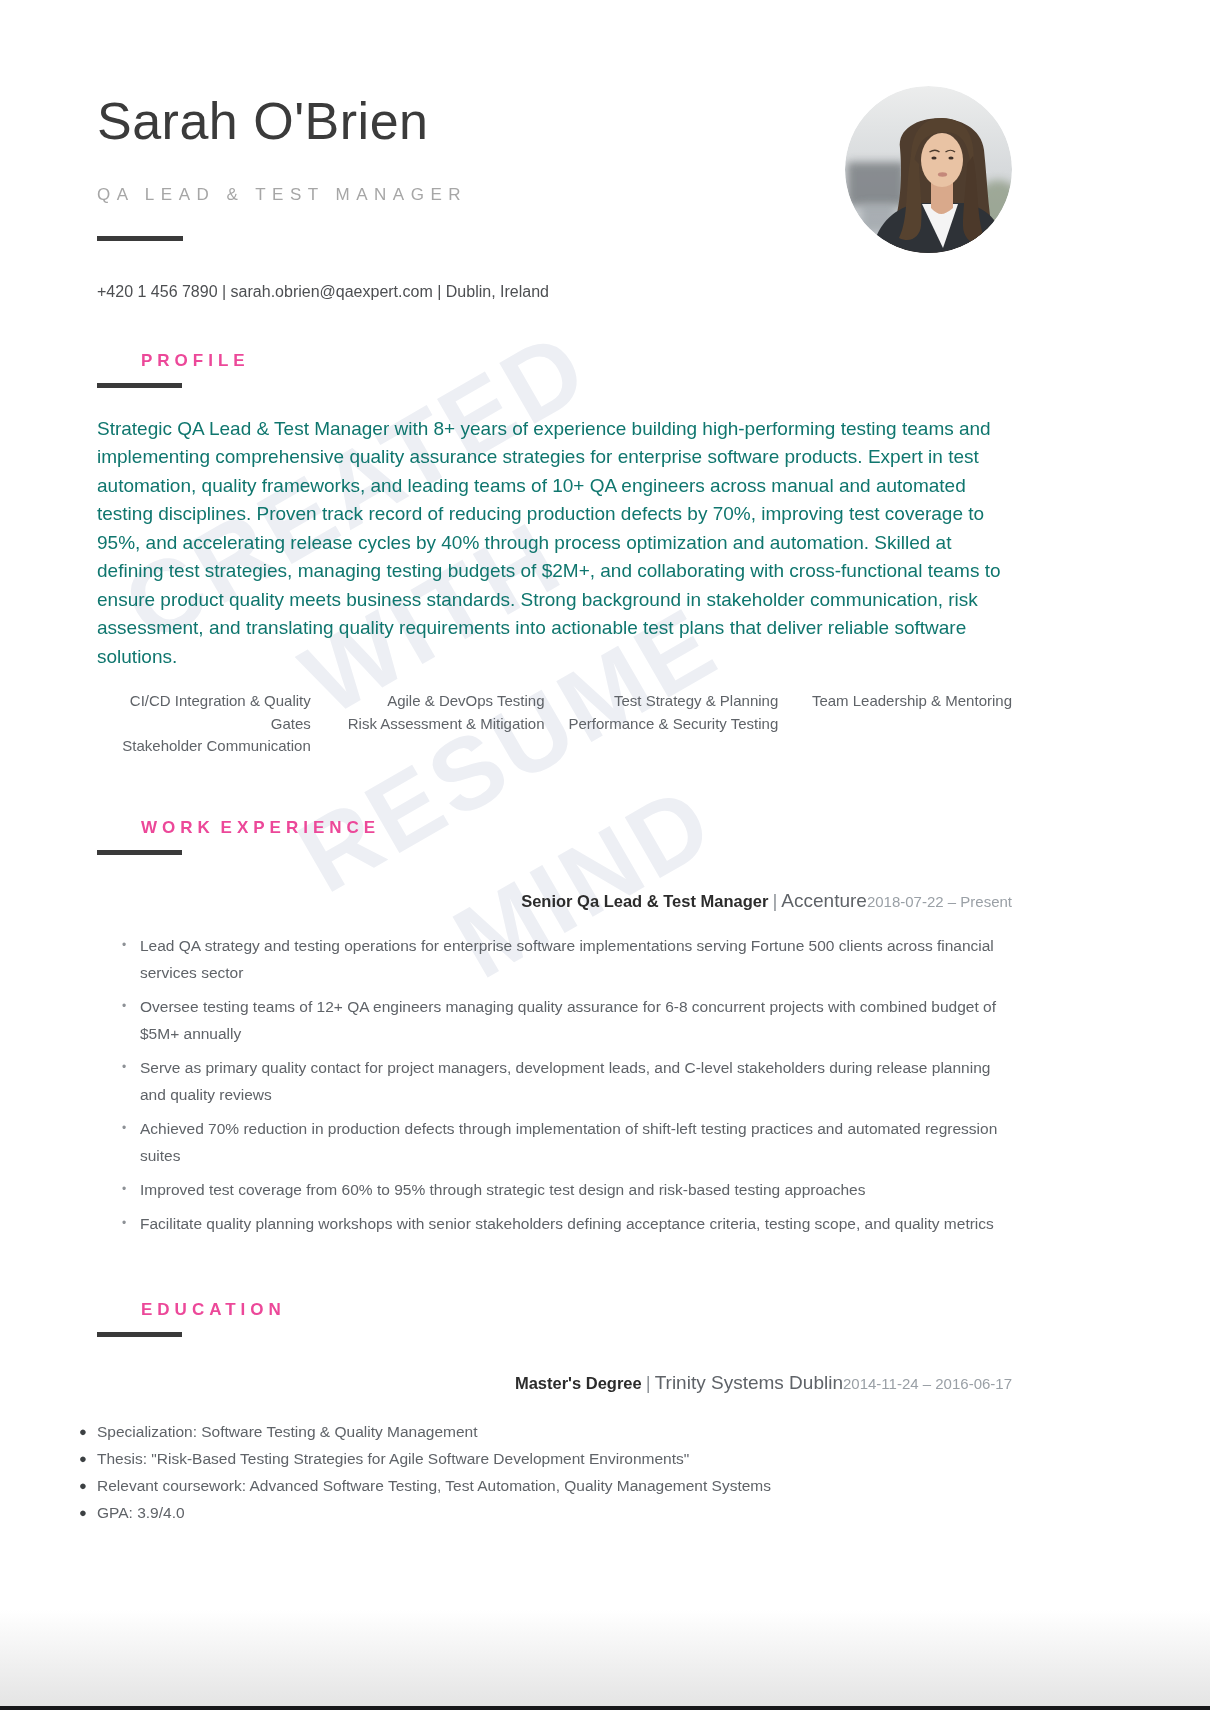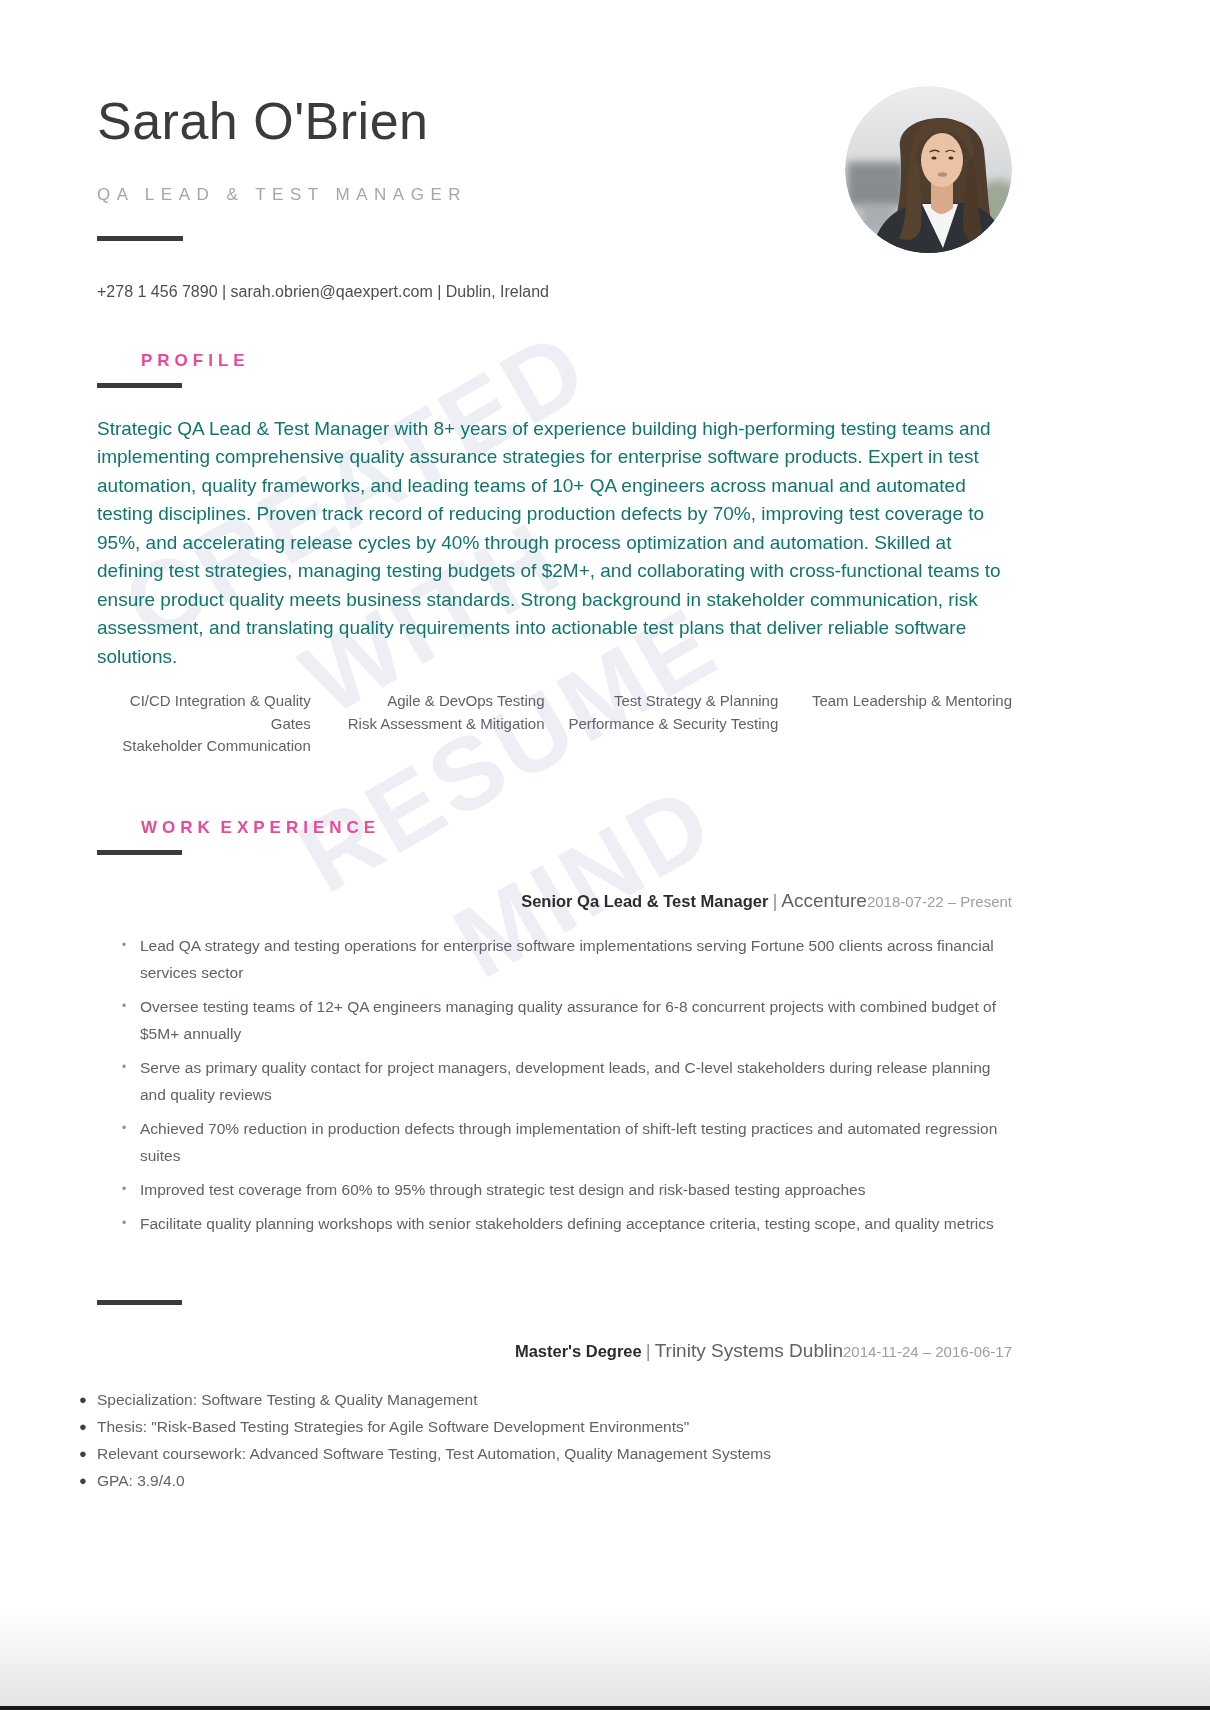--- a/index.html
+++ b/index.html
@@ -107,21 +107,21 @@
         <path d="M 100.5 66 C 103.5 63.8 107.5 63.8 110 66" stroke="#4a3a2c" stroke-width="1.4" fill="none"></path>
         <ellipse cx="97.5" cy="88.5" rx="4.6" ry="2.2" fill="#c4887a"></ellipse>
       </g>
     </svg>
   </div>
 
   <div class="content">
     <h1 class="name">Sarah O'Brien</h1>
     <div class="subtitle">QA LEAD &amp; TEST MANAGER</div>
     <div class="rule rule-header"></div>
-    <div class="contact">+278 1 456 7890 | sarah.obrien@qaexpert.com | Dublin, Ireland</div>
+    <div class="contact">+420 1 456 7890 | sarah.obrien@qaexpert.com | Dublin, Ireland</div>
 
     <div class="section section-profile">
       <h2 class="section-heading">PROFILE</h2>
       <div class="rule section-rule"></div>
       <p class="profile-text">Strategic QA Lead &amp; Test Manager with 8+ years of experience building high-performing testing teams and implementing comprehensive quality assurance strategies for enterprise software products. Expert in test automation, quality frameworks, and leading teams of 10+ QA engineers across manual and automated testing disciplines. Proven track record of reducing production defects by 70%, improving test coverage to 95%, and accelerating release cycles by 40% through process optimization and automation. Skilled at defining test strategies, managing testing budgets of $2M+, and collaborating with cross-functional teams to ensure product quality meets business standards. Strong background in stakeholder communication, risk assessment, and translating quality requirements into actionable test plans that deliver reliable software solutions.</p>
 
       <div class="skills">
         <div class="skill-col">
           <div class="skill-item">CI/CD Integration &amp; Quality Gates</div>
           <div class="skill-item">Stakeholder Communication</div>
@@ -153,20 +153,21 @@
         <li><span class="dot">•</span><span>Lead QA strategy and testing operations for enterprise software implementations serving Fortune 500 clients across financial services sector</span></li>
         <li><span class="dot">•</span><span>Oversee testing teams of 12+ QA engineers managing quality assurance for 6-8 concurrent projects with combined budget of $5M+ annually</span></li>
         <li><span class="dot">•</span><span>Serve as primary quality contact for project managers, development leads, and C-level stakeholders during release planning and quality reviews</span></li>
         <li><span class="dot">•</span><span>Achieved 70% reduction in production defects through implementation of shift-left testing practices and automated regression suites</span></li>
         <li><span class="dot">•</span><span>Improved test coverage from 60% to 95% through strategic test design and risk-based testing approaches</span></li>
         <li><span class="dot">•</span><span>Facilitate quality planning workshops with senior stakeholders defining acceptance criteria, testing scope, and quality metrics</span></li>
       </ul>
     </div>
 
     <div class="section section-education">
+      <h2 class="section-heading">EDUCATION</h2>
       <div class="rule section-rule"></div>
 
       <div class="entry-header">
         <div class="entry-title"><span>Master's Degree</span><span class="entry-sep">|</span><span class="entry-org">Trinity Systems Dublin</span></div>
         <div class="entry-dates">2014-11-24 – 2016-06-17</div>
       </div>
 
       <ul class="edu-bullets">
         <li><span class="dot">●</span><span>Specialization: Software Testing &amp; Quality Management</span></li>
         <li><span class="dot">●</span><span>Thesis: "Risk-Based Testing Strategies for Agile Software Development Environments"</span></li>

